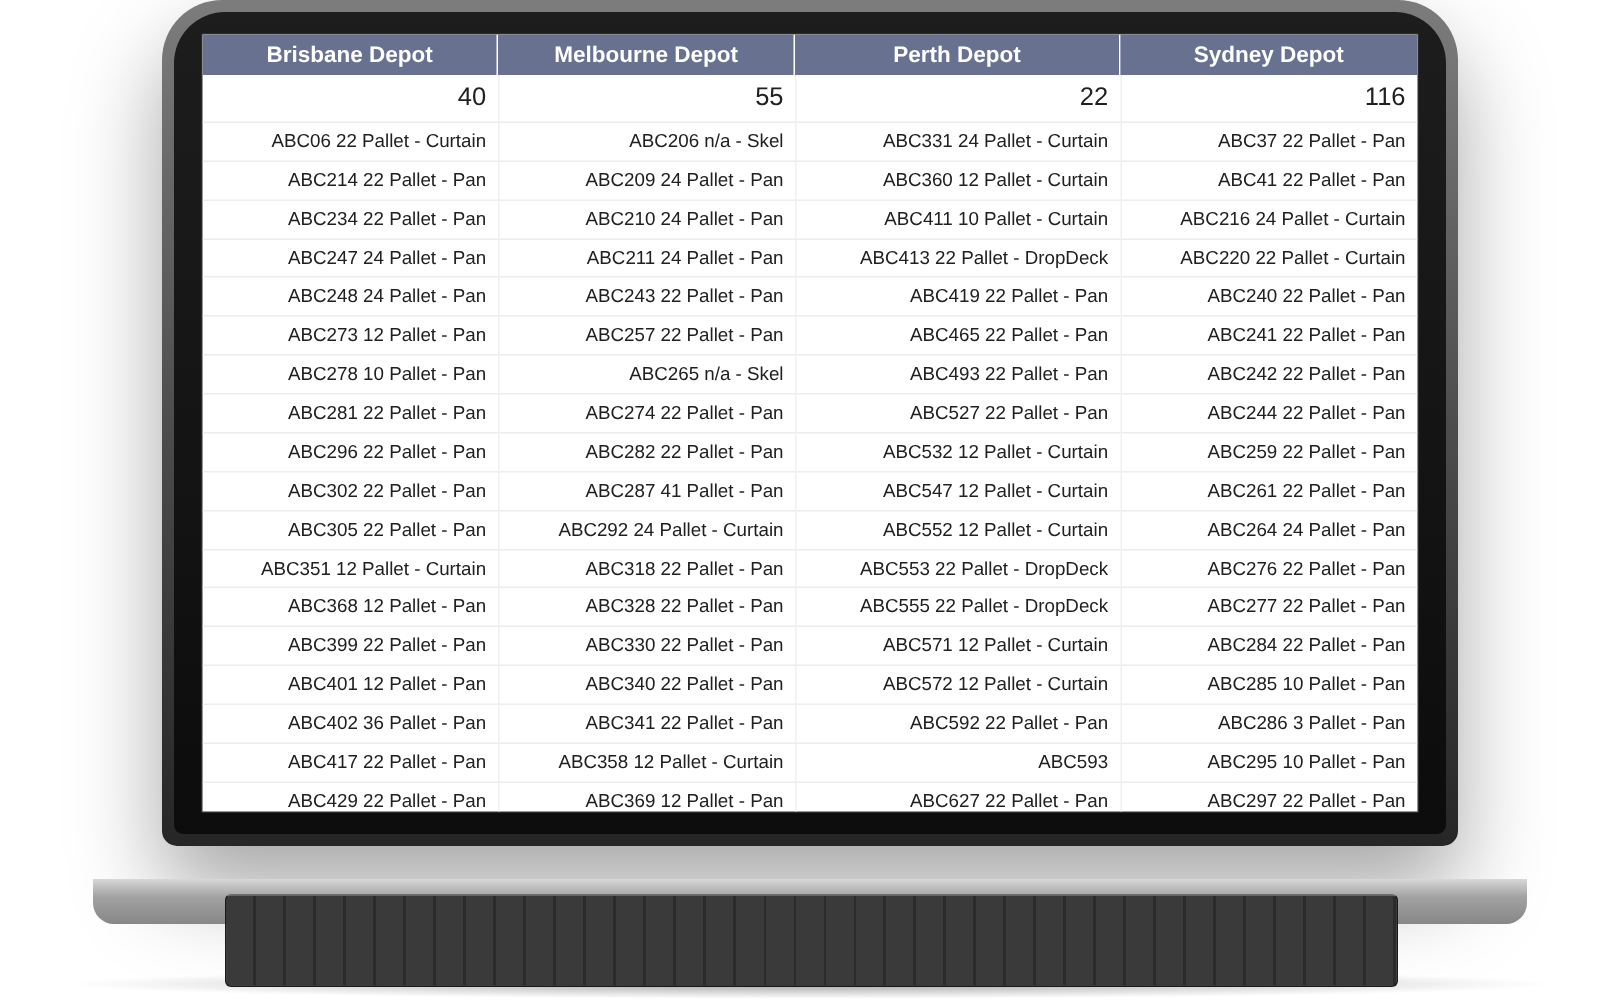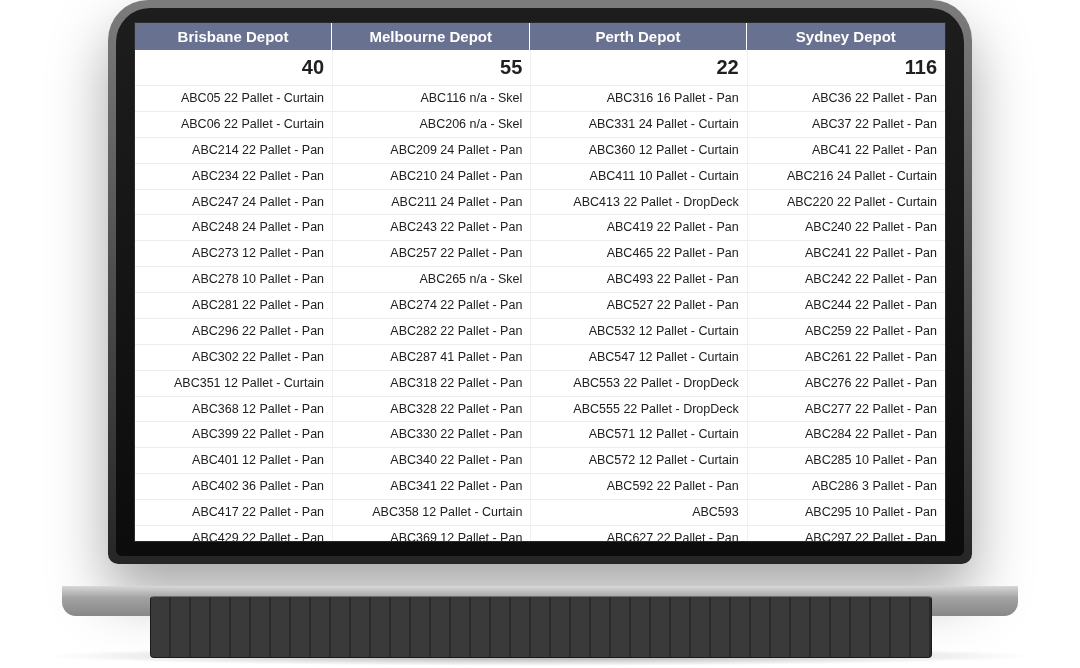--- a/index.html
+++ b/index.html
@@ -15,21 +15,21 @@
  linear-gradient(180deg,#5b5b5b,#303030);
  border:1px solid #1a1a1a;border-top-color:#6f6f6f;border-radius:4px}
 .shadow{position:absolute;left:40px;top:646px;width:1000px;height:20px;background:radial-gradient(ellipse at center,rgba(0,0,0,.35),rgba(0,0,0,0) 70%);border-radius:50%}
 
 
 .tbl{width:100%;border-collapse:separate;border-spacing:0;font-size:12.5px}
 .tbl th{background:#68718f;color:#fff;font-weight:bold;text-align:center;padding:5px 6px;border-right:1px solid #fff;font-size:15px;white-space:nowrap}
 .tbl th:last-child{border-right:none}
 .tbl td{padding:4px 8px;text-align:right;color:#202020;border-bottom:1px solid #ececec;white-space:nowrap;font-size:12.5px;line-height:1.35}
 .tbl td+td{border-left:1px solid #f0f0f0}
-.countrow td{font-weight:bold;font-size:20px}
+.countrow td{font-weight:normal;font-size:17px}
 </style>
 </head>
 <body>
 
 <div class="stage">
   <div class="shadow"></div>
   <div class="lid">
     <div class="screen">
       <table class="tbl">
         <thead>
@@ -39,26 +39,20 @@
             <th>Perth Depot</th>
             <th>Sydney Depot</th>
           </tr>
         </thead>
         <tbody id="tbody">
             <tr class="countrow">
               <td>40</td>
               <td>55</td>
               <td>22</td>
               <td>116</td>
-            </tr>
-            <tr>
-              <td>ABC05 22 Pallet - Curtain</td>
-              <td>ABC116 n/a - Skel</td>
-              <td>ABC316 16 Pallet - Pan</td>
-              <td>ABC36 22 Pallet - Pan</td>
             </tr>
             <tr>
               <td>ABC06 22 Pallet - Curtain</td>
               <td>ABC206 n/a - Skel</td>
               <td>ABC331 24 Pallet - Curtain</td>
               <td>ABC37 22 Pallet - Pan</td>
             </tr>
             <tr>
               <td>ABC214 22 Pallet - Pan</td>
               <td>ABC209 24 Pallet - Pan</td>
@@ -107,20 +101,26 @@
               <td>ABC532 12 Pallet - Curtain</td>
               <td>ABC259 22 Pallet - Pan</td>
             </tr>
             <tr>
               <td>ABC302 22 Pallet - Pan</td>
               <td>ABC287 41 Pallet - Pan</td>
               <td>ABC547 12 Pallet - Curtain</td>
               <td>ABC261 22 Pallet - Pan</td>
             </tr>
             <tr>
+              <td>ABC305 22 Pallet - Pan</td>
+              <td>ABC292 24 Pallet - Curtain</td>
+              <td>ABC552 12 Pallet - Curtain</td>
+              <td>ABC264 24 Pallet - Pan</td>
+            </tr>
+            <tr>
               <td>ABC351 12 Pallet - Curtain</td>
               <td>ABC318 22 Pallet - Pan</td>
               <td>ABC553 22 Pallet - DropDeck</td>
               <td>ABC276 22 Pallet - Pan</td>
             </tr>
             <tr>
               <td>ABC368 12 Pallet - Pan</td>
               <td>ABC328 22 Pallet - Pan</td>
               <td>ABC555 22 Pallet - DropDeck</td>
               <td>ABC277 22 Pallet - Pan</td>

